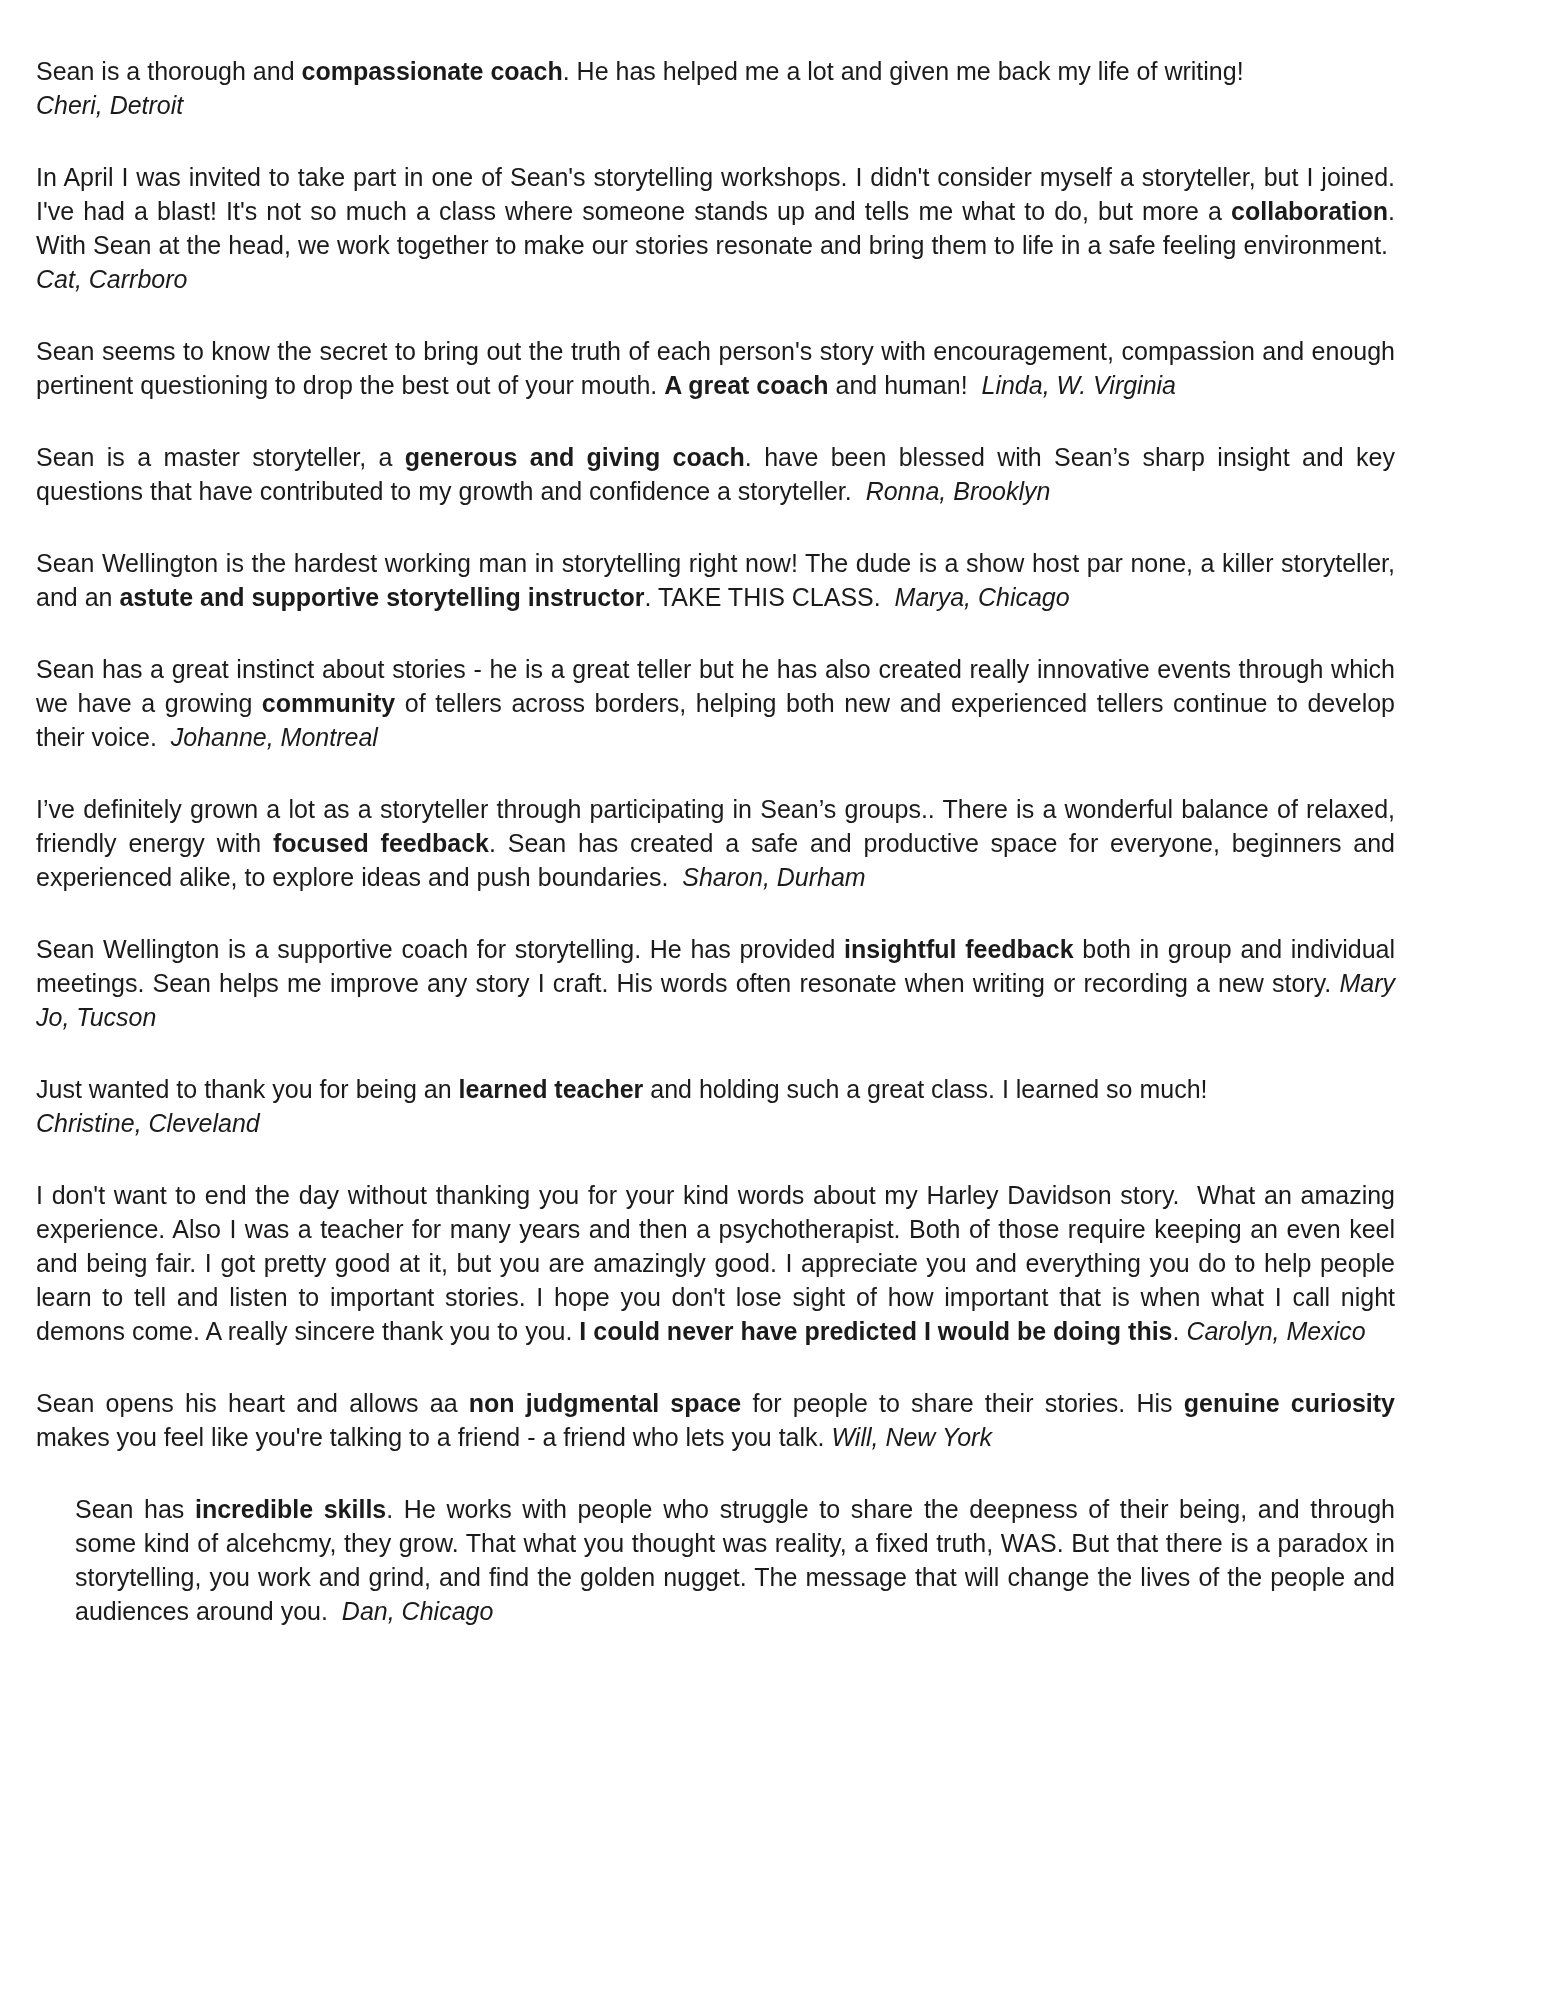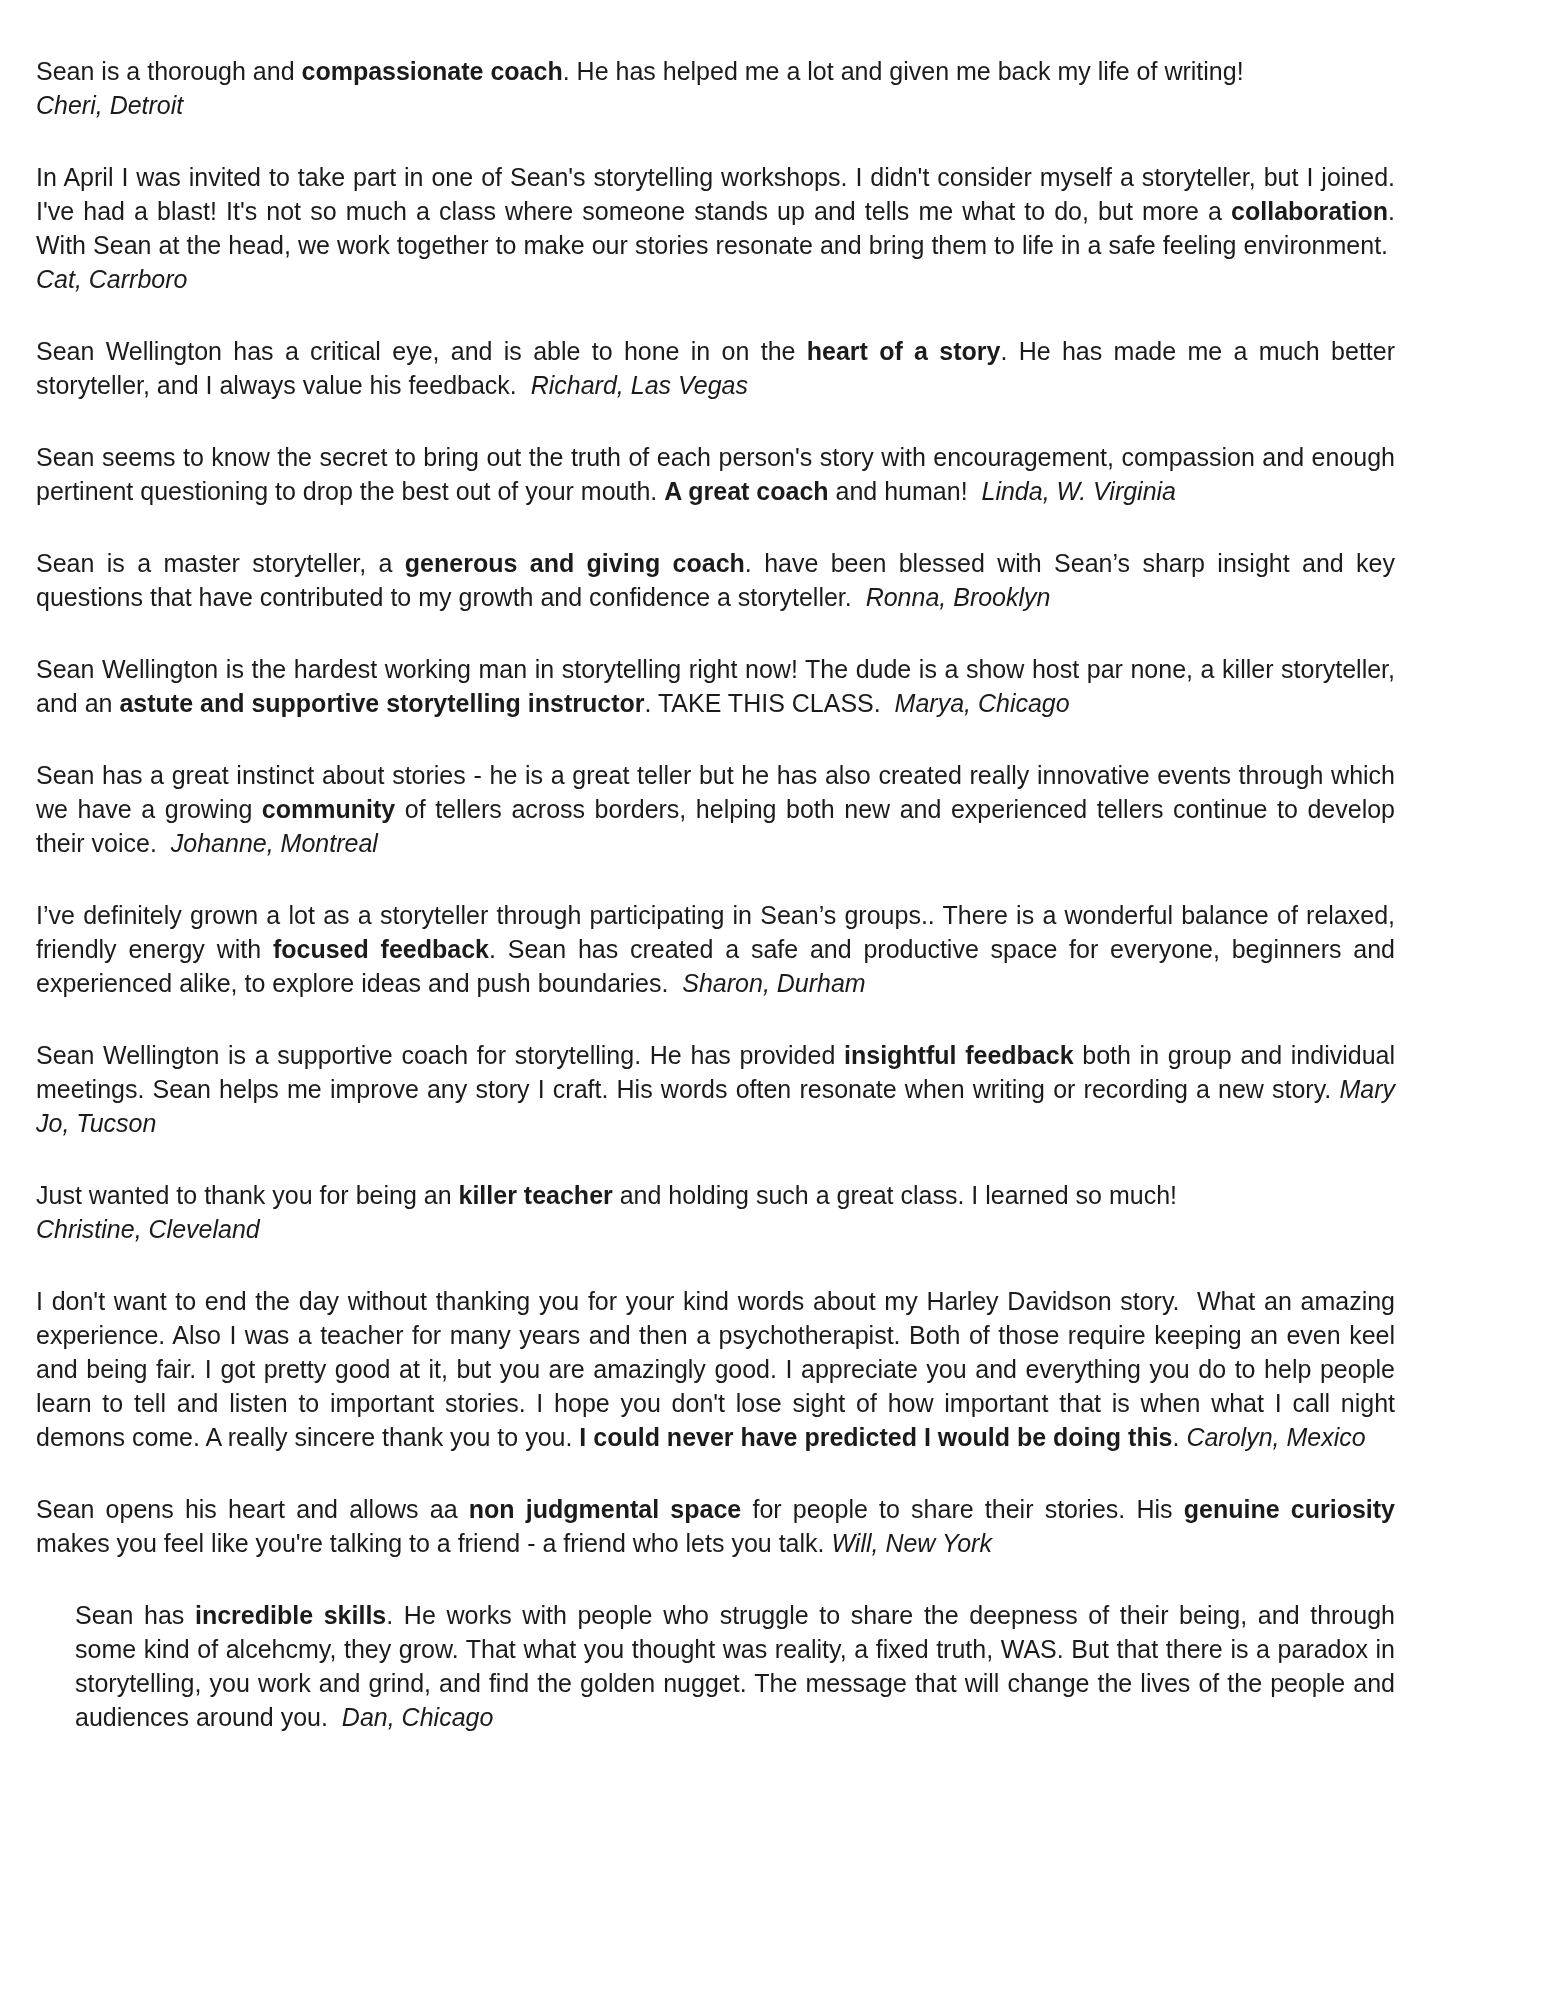--- a/index.html
+++ b/index.html
@@ -32,25 +32,24 @@
   .b { font-weight: 700; }
   .i { font-style: italic; }
 </style>
 </head>
 <body>
 
 <div class="page">
   <div>
       <p class="testimonial"><span>Sean is a thorough and </span><span class="b">compassionate coach</span><span>. He has helped me a lot and given me back my life of writing!</span><br><span class="i">Cheri, Detroit</span></p>
       <p class="testimonial"><span>In April I was invited to take part in one of Sean's storytelling workshops. I didn't consider myself a storyteller, but I joined. I've had a blast! It's not so much a class where someone stands up and tells me what to do, but more a </span><span class="b">collaboration</span><span>. With Sean at the head, we work together to make our stories resonate and bring them to life in a safe feeling environment.&nbsp; </span><span class="i">Cat, Carrboro</span></p>
-      <p class="testimonial"><span>Sean Wellington has a critical eye, and is able to hone in on the </span><span class="b">heart of a story</span><span>. He has made me a much better storyteller, and I always value his feedback.&nbsp; </span><span class="i">Richard, Las Vegas</span></p>
       <p class="testimonial"><span>Sean seems to know the secret to bring out the truth of each person's story with encouragement, compassion and enough pertinent questioning to drop the best out of your mouth. </span><span class="b">A great coach</span><span> and human!&nbsp; </span><span class="i">Linda, W. Virginia</span></p>
       <p class="testimonial"><span>Sean is a master storyteller, a </span><span class="b">generous and giving coach</span><span>. have been blessed with Sean’s sharp insight and key questions that have contributed to my growth and confidence a storyteller.&nbsp; </span><span class="i">Ronna, Brooklyn</span></p>
       <p class="testimonial"><span>Sean Wellington is the hardest working man in storytelling right now! The dude is a show host par none, a killer storyteller, and an </span><span class="b">astute and supportive storytelling instructor</span><span>. TAKE THIS CLASS.&nbsp; </span><span class="i">Marya, Chicago</span></p>
       <p class="testimonial"><span>Sean has a great instinct about stories - he is a great teller but he has also created really innovative events through which we have a growing </span><span class="b">community</span><span> of tellers across borders, helping both new and experienced tellers continue to develop their voice.&nbsp; </span><span class="i">Johanne, Montreal</span></p>
       <p class="testimonial"><span>I’ve definitely grown a lot as a storyteller through participating in Sean’s groups.. There is a wonderful balance of relaxed, friendly energy with </span><span class="b">focused feedback</span><span>. Sean has created a safe and productive space for everyone, beginners and experienced alike, to explore ideas and push boundaries.&nbsp; </span><span class="i">Sharon, Durham</span></p>
       <p class="testimonial"><span>Sean Wellington is a supportive coach for storytelling. He has provided </span><span class="b">insightful feedback</span><span> both in group and individual meetings. Sean helps me improve any story I craft. His words often resonate when writing or recording a new story. </span><span class="i">Mary Jo, Tucson</span></p>
-      <p class="testimonial"><span>Just wanted to thank you for being an </span><span class="b">killer teacher</span><span> and holding such a great class. I learned so much!</span><br><span class="i">Christine, Cleveland</span></p>
+      <p class="testimonial"><span>Just wanted to thank you for being an </span><span class="b">learned teacher</span><span> and holding such a great class. I learned so much!</span><br><span class="i">Christine, Cleveland</span></p>
       <p class="testimonial"><span>I don't want to end the day without thanking you for your kind words about my Harley Davidson story.&nbsp; What an amazing experience. Also I was a teacher for many years and then a psychotherapist. Both of those require keeping an even keel and being fair. I got pretty good at it, but you are amazingly good. I appreciate you and everything you do to help people learn to tell and listen to important stories. I hope you don't lose sight of how important that is when what I call night demons come. A really sincere thank you to you. </span><span class="b">I could never have predicted I would be doing this</span><span>. </span><span class="i">Carolyn, Mexico</span></p>
       <p class="testimonial"><span>Sean opens his heart and allows aa </span><span class="b">non judgmental space</span><span> for people to share their stories. His </span><span class="b">genuine curiosity</span><span> makes you feel like you're talking to a friend - a friend who lets you talk. </span><span class="i">Will, New York</span></p>
       <p class="testimonial"><span>Sean has </span><span class="b">incredible skills</span><span>. He works with people who struggle to share the deepness of their being, and through some kind of alcehcmy, they grow. That what you thought was reality, a fixed truth, WAS. But that there is a paradox in storytelling, you work and grind, and find the golden nugget. The message that will change the lives of the people and audiences around you.&nbsp; </span><span class="i">Dan, Chicago</span></p>
     </div>
 </div>
 
 </body></html>

